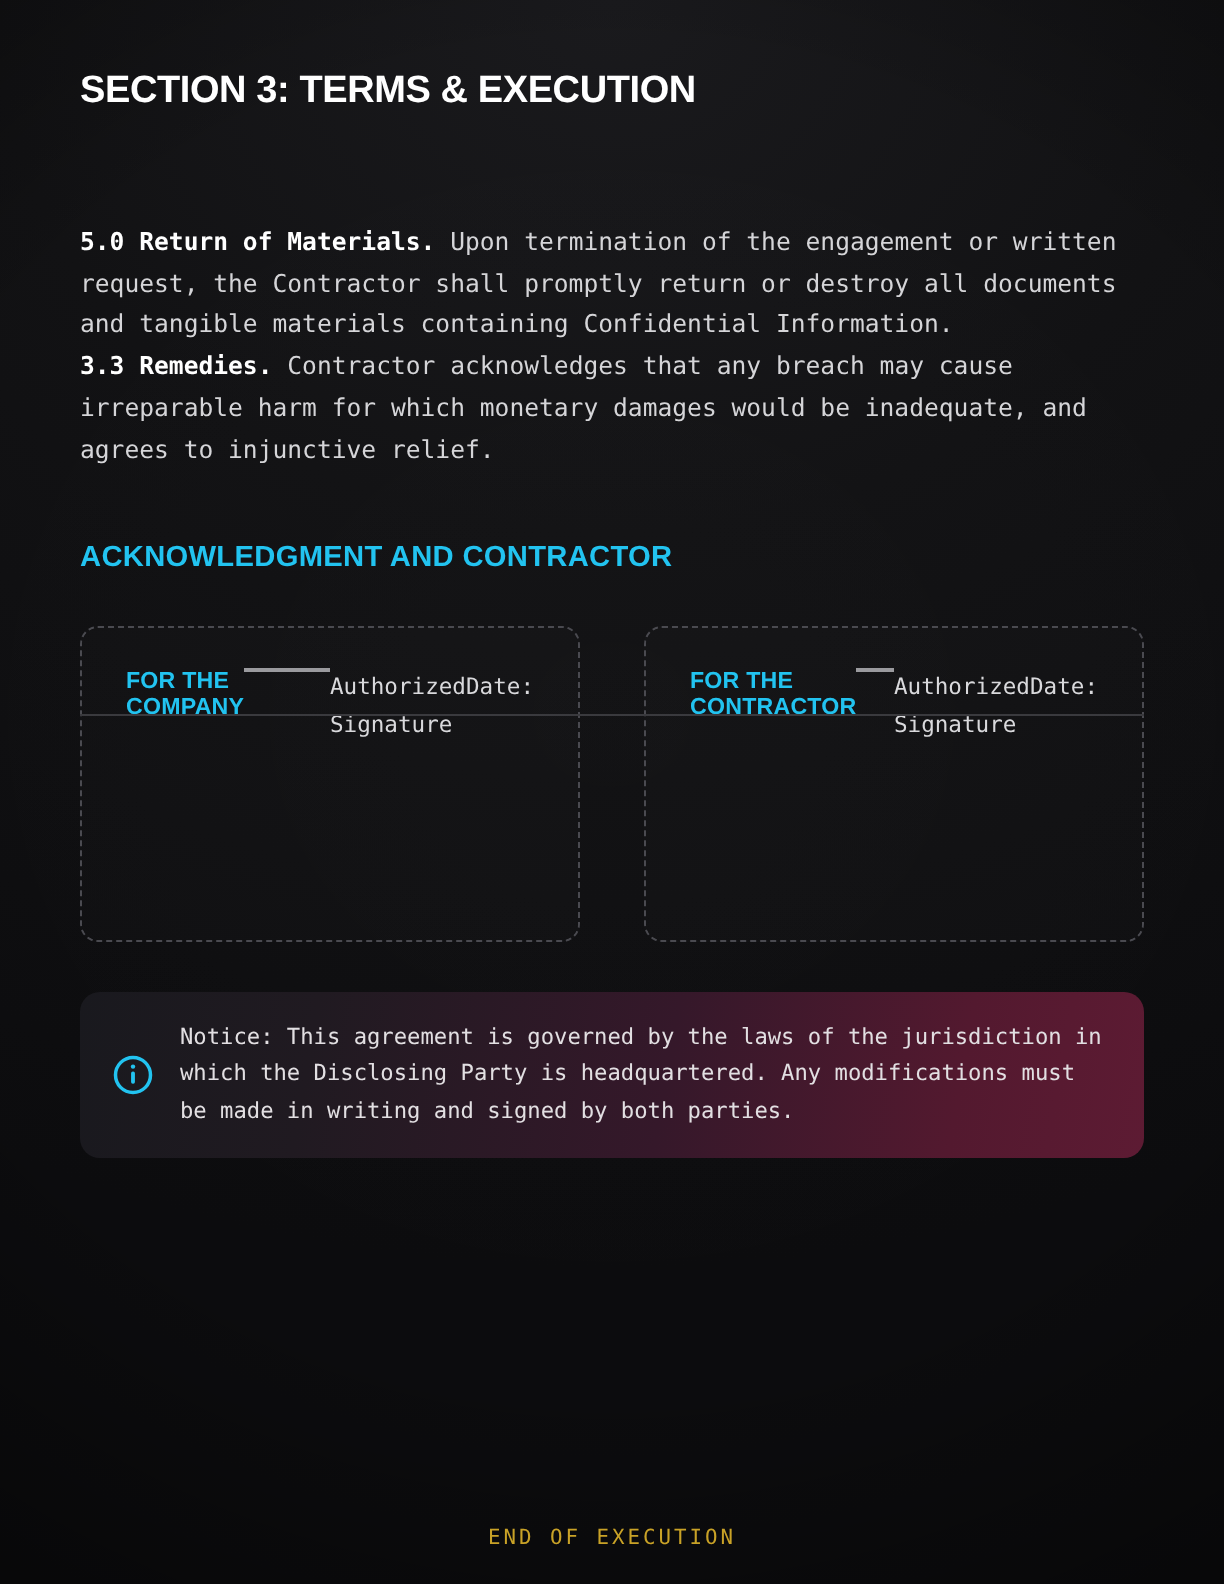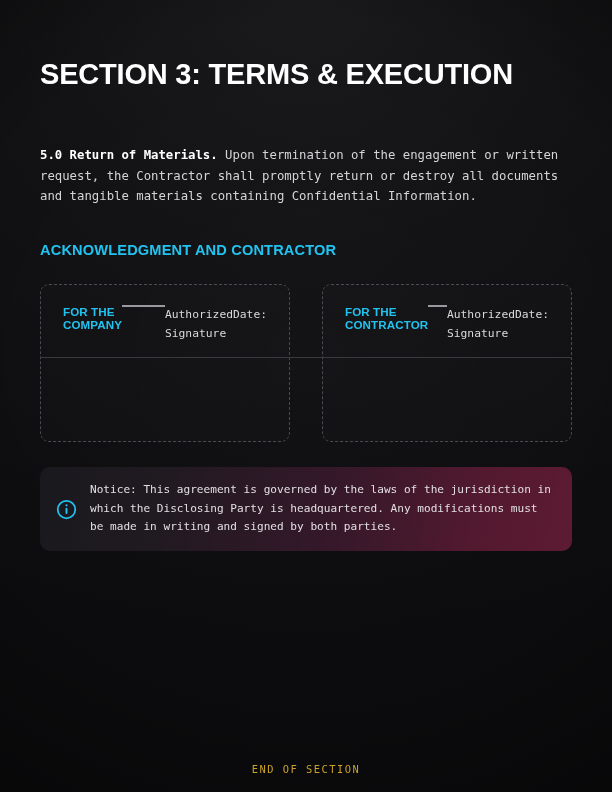--- a/index.html
+++ b/index.html
@@ -34,25 +34,25 @@
   .inner {
     position: relative;
     z-index: 2;
     padding: 0 40px;
   }
 
   
   .doc-title {
     font-family: "Liberation Sans", sans-serif;
     font-weight: bold;
-    font-size: 29px;
+    font-size: 19px;
     letter-spacing: -0.2px;
     color: #ffffff;
     margin: 0;
-    padding-top: 59px;
+    padding-top: 36px;
     line-height: 1.1;
   }
 
   
   .clauses {
     margin-top: 54px;
     position: relative;
   }
   .clause {
     font-family: "DejaVu Sans Mono", monospace;
@@ -170,20 +170,21 @@
 </head>
 <body>
 
 <div id="page">
   <div class="inner">
 
     <h1 class="doc-title">SECTION 3: TERMS &amp; EXECUTION</h1>
 
     <div class="clauses">
       <p class="clause"><b>5.0 Return of Materials.</b><span> Upon termination of the engagement or written request, the Contractor shall promptly return or destroy all documents and tangible materials containing Confidential Information.</span></p>
+      <p class="clause"><b>3.3 Remedies.</b><span> Contractor acknowledges that any breach may cause irreparable harm for which monetary damages would be inadequate, and agrees to injunctive relief.</span></p>
     </div>
 
     <h2 class="section-heading">ACKNOWLEDGMENT AND CONTRACTOR</h2>
 
     <div class="sig-row">
 
       <div class="sig-box">
         <div class="sig-title">FOR THE COMPANY</div>
         <div class="sig-spacer"></div>
         <div class="sig-line"></div>
@@ -207,14 +208,14 @@
         <circle cx="12" cy="7.2" r="1.25" fill="#22c3f0"></circle>
         <rect x="10.9" y="10" width="2.2" height="7" rx="1" fill="#22c3f0"></rect>
       </svg>
       <div class="notice-text">Notice: This agreement is governed by the laws of the jurisdiction in which the Disclosing Party is headquartered. Any modifications must be made in writing and signed by both parties.</div>
     </div>
 
   </div>
 
   <div class="rule"></div>
 
-  <div class="footer">END OF SECTION</div>
+  <div class="footer">END OF EXECUTION</div>
 </div>
 
 </body></html>

